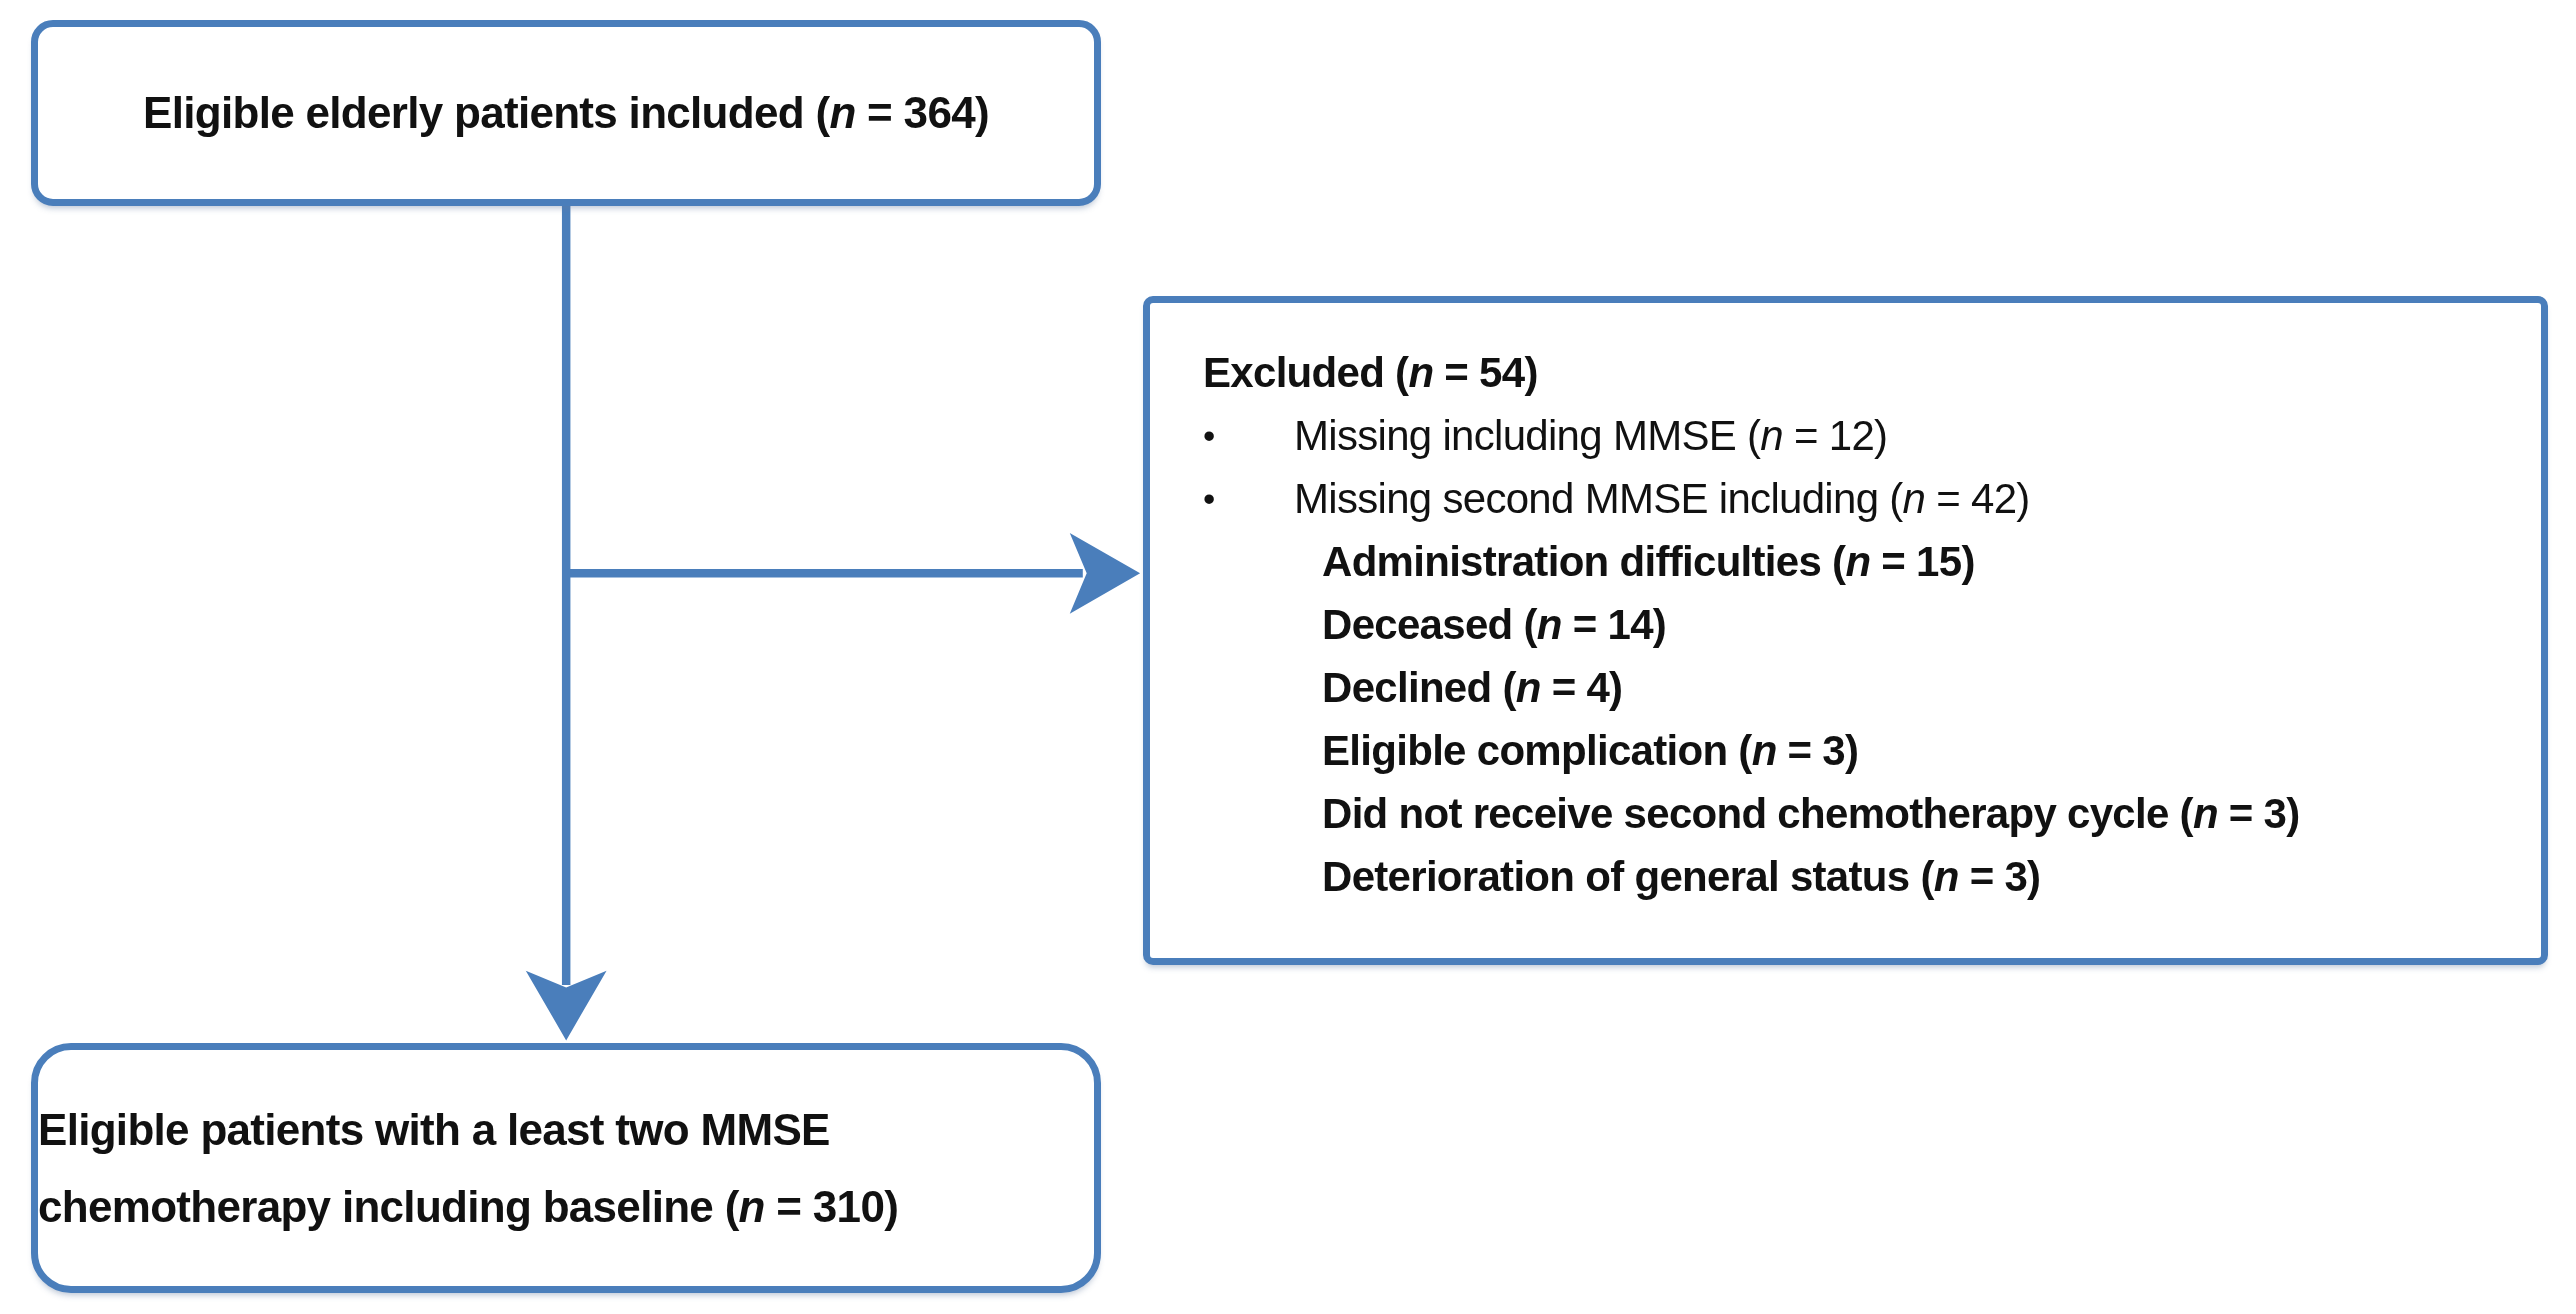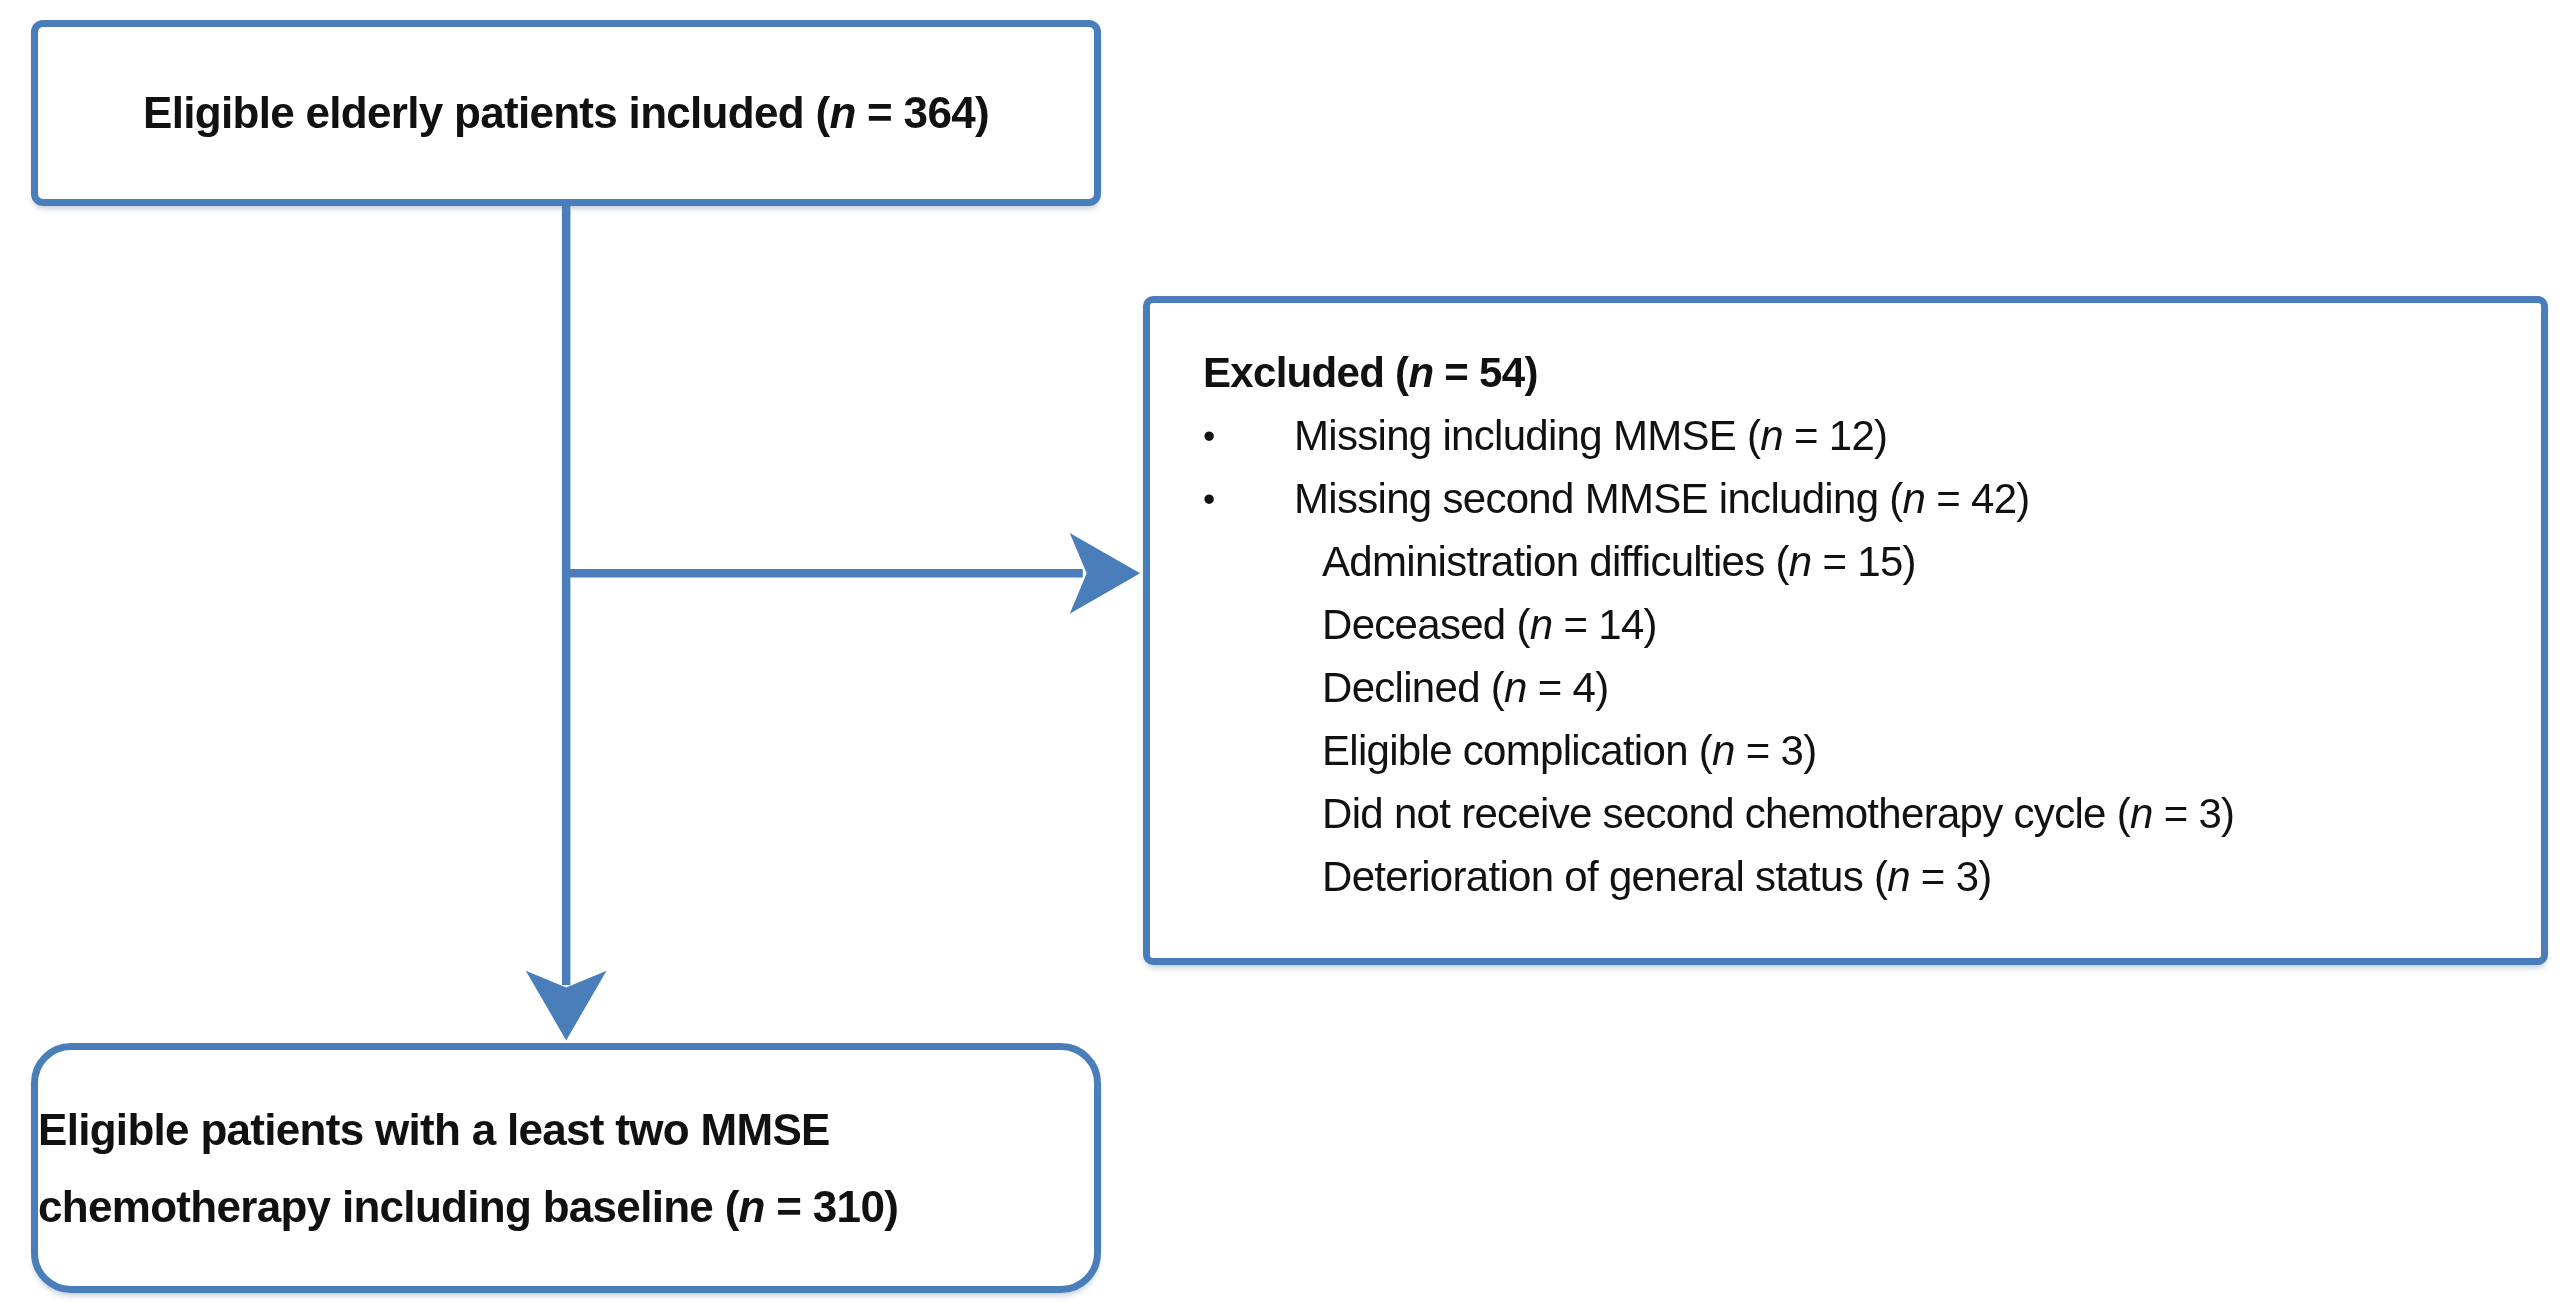--- a/index.html
+++ b/index.html
@@ -21,21 +21,21 @@
   #connectors path{fill:var(--accent);stroke:none;}
 
   .box{
     position:absolute;
     background:var(--paper);
     border:7.8px solid var(--accent);
     box-shadow:0 5.9px 5.9px -3.9px rgba(100,125,160,0.45);
     letter-spacing:-0.7px;
   }
   #top-box{
-    left:31px;top:19.5px;width:1070px;height:186px;border-radius:12px;
+    left:31px;top:19.5px;width:1070px;height:186px;border-radius:22px;
     display:flex;align-items:center;justify-content:center;
     font-size:44px;font-weight:bold;white-space:pre;
   }
   #excluded-box{
     left:1143px;top:296px;width:1405px;height:669px;border-radius:10px;
     font-size:42px;
     padding:38px 33px 0 53px;
   }
   #bottom-box{
     left:31px;top:1043px;width:1070px;height:250px;border-radius:40px;
@@ -48,21 +48,21 @@
   .xline{
     height:63px;line-height:63px;
     display:flex;align-items:center;
     white-space:pre;
   }
   .xline.heading{font-weight:bold;}
   .xline .bullet{
     width:91px;flex:0 0 91px;
     font-size:35px;
   }
-  .xline.sub{margin-left:119px;}
+  .xline.sub{margin-left:119px;font-weight:bold;}
   i{font-style:italic;}
 </style>
 </head>
 <body>
 
 <div id="canvas">
 
   <svg id="connectors" viewBox="0 0 3954 2017" xmlns="http://www.w3.org/2000/svg" aria-hidden="true">
     <line x1="869" y1="312" x2="869" y2="1512"></line>
     <line x1="863" y1="880" x2="1662" y2="880"></line>

